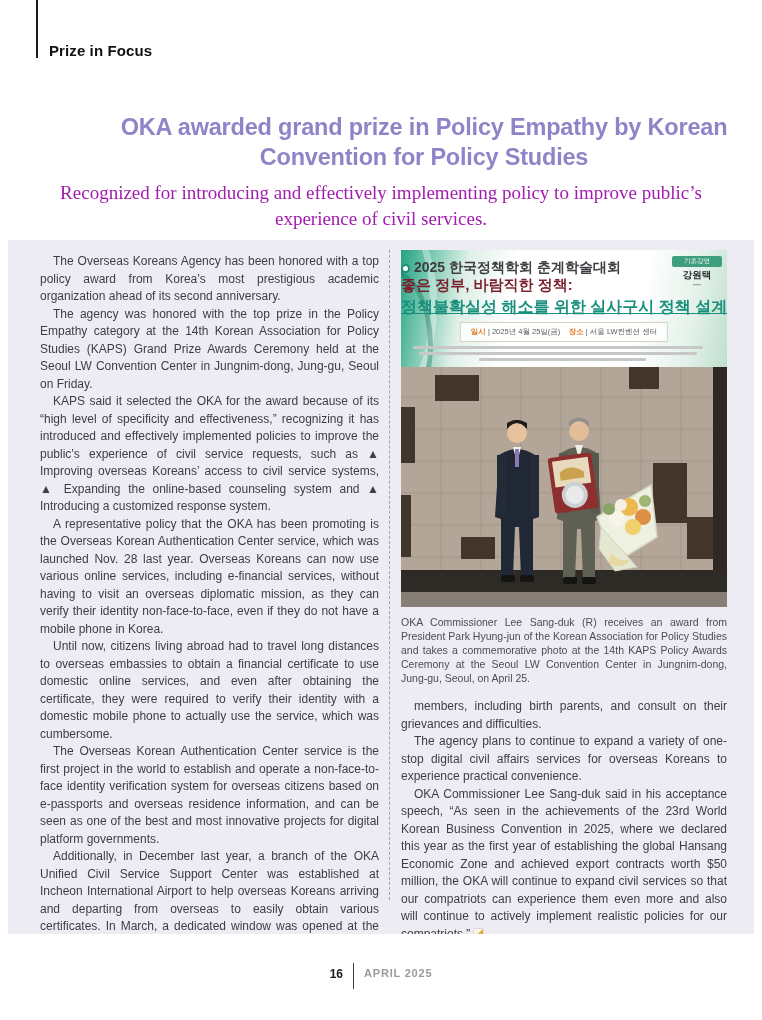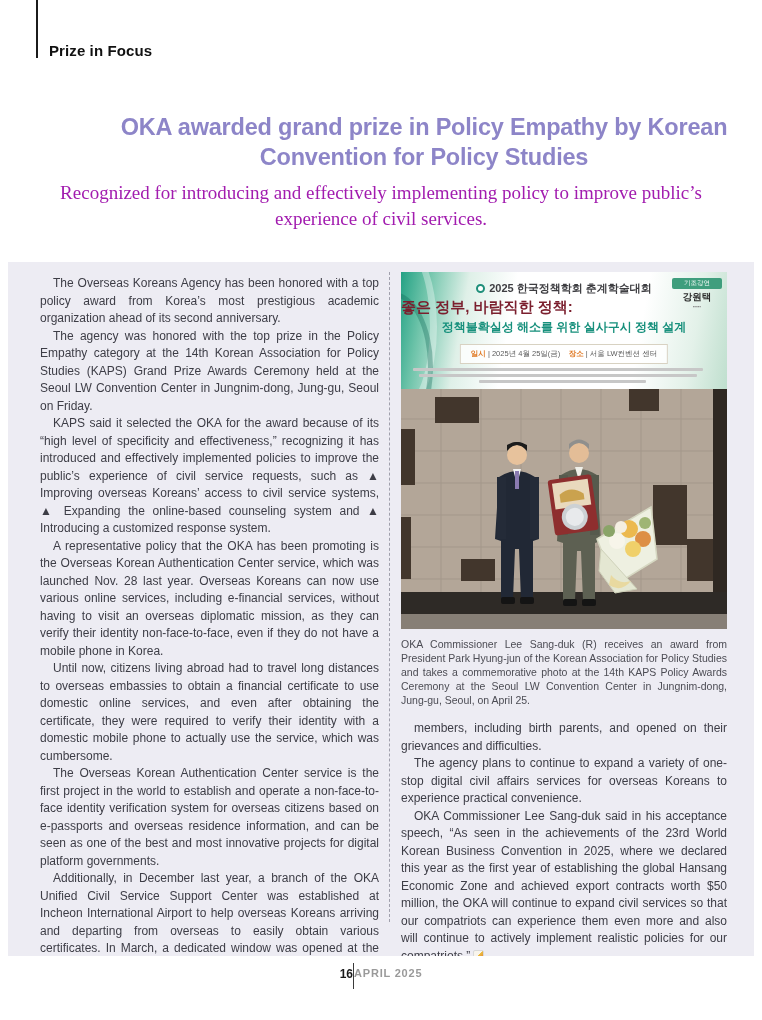--- a/index.html
+++ b/index.html
@@ -7,62 +7,62 @@
   body { font-family: "Liberation Sans", sans-serif; position: relative; overflow: hidden; }
 
   .kicker-rule { position: absolute; left: 36px; top: 0; width: 2px; height: 58px; background: #1b1b1b; }
   .kicker { position: absolute; left: 49px; top: 42px; font-size: 15px; font-weight: bold; color: #111; letter-spacing: .1px; }
 
   .headline { position: absolute; top: 112px; left: 0; width: 762px; text-align: center;
               color: #8d85c8; font-weight: bold; font-size: 23.5px; line-height: 30px; letter-spacing: -.2px; margin-left: 43px; }
   .subtitle { position: absolute; top: 180px; left: 41px; width: 680px; text-align: center;
               font-family: "Liberation Serif", "DejaVu Serif", serif; font-size: 19px; line-height: 26px; color: #a21caf; }
 
-  .panel { position: absolute; left: 8px; top: 262px; width: 746px; height: 694px; background: #edecf3; overflow: hidden; }
+  .panel { position: absolute; left: 8px; top: 240px; width: 746px; height: 694px; background: #edecf3; overflow: hidden; }
 
   .col-left { position: absolute; left: 32px; top: 13px; width: 339px; }
   .col-divider { position: absolute; left: 381px; top: 10px; height: 650px; width: 0; border-left: 1px dashed #a0a0ac; }
   .col-right { position: absolute; left: 393px; top: 10px; width: 326px; }
 
   .body-par { font-size: 12px; line-height: 17.5px; color: #3d3d46; text-align: justify; text-indent: 13px; }
 
   
   .photo-card { width: 326px; height: 357px; overflow: hidden; background: #fff; position: relative; }
   .banner { position: relative; width: 326px; height: 117px; overflow: hidden;
             background: linear-gradient(100deg, #23a184 0%, #6fc4aa 8%, #dff0e8 20%, #ffffff 34%, #ffffff 72%, #e3f1e9 88%, #bfdfce 100%); }
   .banner-arc1 { position: absolute; left: -34px; top: -30px; width: 70px; height: 170px; border-radius: 50%;
                  border: 7px solid rgba(255,255,255,.35); }
   .banner-arc2 { position: absolute; left: -48px; top: 20px; width: 80px; height: 150px; border-radius: 50%;
                  border: 5px solid rgba(13,104,86,.35); }
-  .banner-event { position: absolute; top: 9px; left: 0; width: 100%; text-align: center; font-size: 11px; font-weight: bold; color: #3e3e42; }
+  .banner-event { position: absolute; top: 9px; left: 0; width: 100%; font-size: 14px; font-weight: bold; color: #3e3e42; }
   .event-logo { display: inline-block; width: 9px; height: 9px; border: 2px solid #1f8f7a; border-radius: 50%; vertical-align: -1px; margin-right: 4px; background: #fff; }
   .banner-red { position: absolute; top: 26px; left: 0; width: 100%; white-space: nowrap;
                 font-size: 15px; font-weight: bold; color: #7b1f2e; }
   .banner-teal { position: absolute; top: 47px; left: 0; width: 100%; text-align: center; white-space: nowrap;
-                 font-size: 12px; font-weight: bold; color: #17907c; }
+                 font-size: 16px; font-weight: bold; color: #17907c; text-decoration: underline; }
   .banner-info { position: absolute; top: 72px; left: 50%; transform: translateX(-50%); white-space: nowrap;
                  border: 1px solid #d8d2c2; background: rgba(255,255,255,.8); padding: 4px 10px; font-size: 7.5px; color: #5a5a5a; }
   .banner-info b { color: #e07b28; font-weight: bold; }
   .badge { position: absolute; right: 5px; top: 6px; width: 50px; text-align: center; }
   .badge-top { background: #3f9e7d; color: #fff; font-size: 6.5px; padding: 1px 0; border-radius: 2px; }
   .badge-name { font-size: 9.5px; font-weight: bold; color: #2a2a2a; margin-top: 2px; }
   .badge-sub { font-size: 4.5px; color: #8a8a8a; }
   .sponsor-bars { position: absolute; bottom: 6px; left: 12px; right: 12px; }
   .sponsor-bars div { height: 3px; background: #c7c7c7; border-radius: 1px; margin-top: 3px; }
   .sb1 { width: 96%; } .sb2 { width: 92%; margin-left: 2%; } .sb3 { width: 55%; margin-left: 22%; }
 
   .caption { margin-top: 8px; font-size: 10.5px; line-height: 14px; color: #4c4c54; text-align: justify; }
   .col-right .body-par { margin-top: 0; }
   .right-text { margin-top: 13px; }
 
   .endmark { display: inline-block; width: 11px; height: 11px; vertical-align: -1px; margin-left: 3px;
              border: 1px solid #d8d8d8; border-radius: 2px;
              background: linear-gradient(135deg, #f8f4ec 0%, #f8f4ec 45%, #eec23f 45%, #e0913c 80%, #4a6fae 80%); }
 
-  .footer { position: absolute; top: 963px; left: 0; width: 762px; display: flex; justify-content: center; align-items: flex-start; }
+  .footer { position: absolute; top: 963px; left: 0; width: 762px; display: flex; justify-content: center; align-items: flex-start; gap: 10px; }
   .footer-num { font-size: 12px; font-weight: bold; color: #1a1a1a; padding-top: 4px; }
   .footer-rule { width: 1px; height: 26px; background: #3a3a3a; }
   .footer-issue { font-size: 11px; font-weight: bold; color: #9a9a9a; letter-spacing: .8px; padding-top: 4px; }
 </style>
 </head>
 <body>
 
 <div class="kicker-rule"></div>
 <div class="kicker">Prize in Focus</div>
 
@@ -188,21 +188,21 @@
           <circle cx="244" cy="134" r="6" fill="#9fb574"></circle>
           <circle cx="208" cy="142" r="6" fill="#8aa468"></circle>
           <path d="M210 186 q8 10 20 6 q-10 12 -22 4 Z" fill="#e8d9a0"></path>
         </g>
       </svg>
     </div>
 
     <p class="caption">OKA Commissioner Lee Sang-duk (R) receives an award from President Park Hyung-jun of the Korean Association for Policy Studies and takes a commemorative photo at the 14th KAPS Policy Awards Ceremony at the Seoul LW Convention Center in Jungnim-dong, Jung-gu, Seoul, on April 25.</p>
 
     <div class="right-text">
-      <p class="body-par">members, including birth parents, and opened on their grievances and difficulties.</p>
+      <p class="body-par">members, including birth parents, and consult on their grievances and difficulties.</p>
       <p class="body-par">The agency plans to continue to expand a variety of one-stop digital civil affairs services for overseas Koreans to experience practical convenience.</p>
       <p class="body-par"><span>OKA Commissioner Lee Sang-duk said in his acceptance speech, “As seen in the achievements of the 23rd World Korean Business Convention in 2025, where we declared this year as the first year of establishing the global Hansang Economic Zone and achieved export contracts worth $50 million, the OKA will continue to expand civil services so that our compatriots can experience them even more and also will continue to actively implement realistic policies for our compatriots.”</span><span class="endmark"></span></p>
     </div>
   </div>
 </div>
 
 <div class="footer">
   <span class="footer-num">16</span>
   <span class="footer-rule"></span>
   <span class="footer-issue">APRIL 2025</span>

